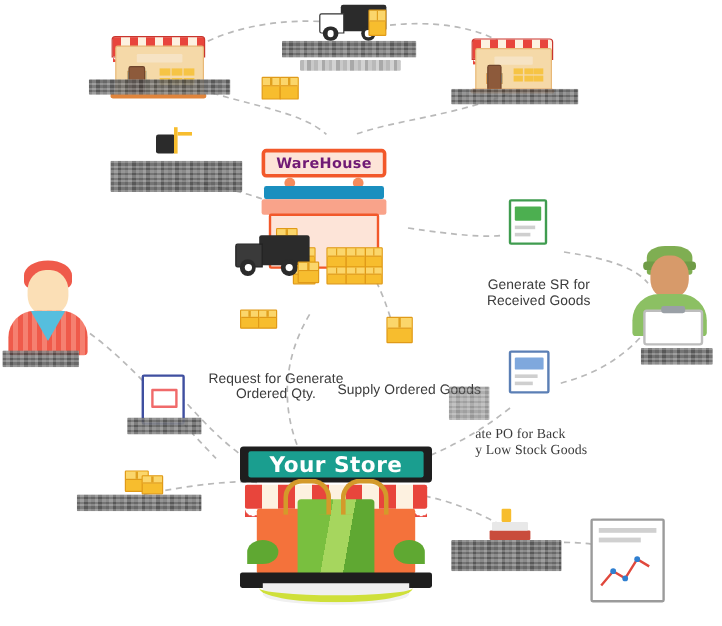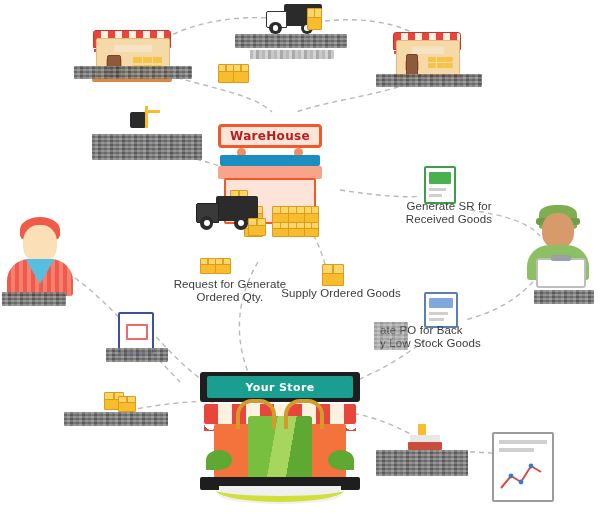--- a/index.html
+++ b/index.html
@@ -16,20 +16,21 @@
 
   
   .label{
     position:absolute;
     font-size:11.5px;
     color:#3b3b3b;
     text-align:center;
     line-height:13px;
     letter-spacing:.1px;
     white-space:pre-line;
+    margin-top:32px;
   }
   
   .redacted{
     position:absolute;
     background:
       repeating-linear-gradient(90deg,#5d5d5d 0 3px,#7a7a7a 3px 6px,#4a4a4a 6px 9px,#6e6e6e 9px 12px),
       repeating-linear-gradient(0deg,rgba(255,255,255,.18) 0 2px,rgba(0,0,0,.10) 2px 4px);
     background-blend-mode:overlay;
     opacity:.88;
     filter:blur(.6px);
@@ -81,21 +82,21 @@
   .truck .cargo{position:absolute;left:32%;top:0;width:68%;height:74%;background:#2b2b2b;border-radius:2px;}
   .truck .wheel{position:absolute;bottom:0;width:22%;padding-top:22%;background:#2b2b2b;border-radius:50%;}
   .truck .wheel:after{content:"";position:absolute;left:28%;top:28%;width:44%;height:44%;background:#fff;border-radius:50%;}
   .truck .w1{left:6%;}.truck .w2{left:62%;}
 
   
   .warehouse{position:absolute;}
   .wh-sign{position:absolute;left:0;top:0;width:100%;height:24px;background:#fde4d8;
     border:3px solid #f2582a;border-radius:4px;box-sizing:border-box;
     display:flex;align-items:center;justify-content:center;}
-  .wh-sign span{color:#b91c1c;font-weight:bold;font-size:12px;letter-spacing:.3px;
+  .wh-sign span{color:#701a75;font-weight:bold;font-size:12px;letter-spacing:.3px;
     font-family:"DejaVu Sans",sans-serif;}
   .wh-legs{position:absolute;left:18%;top:24px;width:64%;height:8px;}
   .wh-legs i{position:absolute;top:0;width:9px;height:9px;background:#f68b5c;border-radius:50%;}
   .wh-legs i:nth-child(1){left:0;}.wh-legs i:nth-child(2){right:0;}
   .wh-band{position:absolute;left:2px;right:2px;top:31px;height:11px;background:#1a8fbf;border-radius:2px;}
   .wh-roof{position:absolute;left:0;right:0;top:42px;height:13px;background:#f9a38a;border-radius:2px;}
   .wh-body{position:absolute;left:6px;right:6px;top:54px;bottom:0;background:#fde4d8;
     border:2px solid #f2582a;border-radius:2px;box-sizing:border-box;}
 
   
@@ -114,21 +115,21 @@
   
   .clip{position:absolute;background:#fff;border:2px solid #bdbdbd;border-radius:3px;}
   .clip:before{content:"";position:absolute;left:28%;top:-5px;width:44%;height:6px;background:#9aa0a6;border-radius:2px;}
 
   
   .store{position:absolute;}
   .store-sign{position:absolute;left:0;top:0;width:100%;height:30px;background:#1e1e1e;border-radius:3px;
     display:flex;align-items:center;justify-content:center;}
   .store-sign i{display:block;width:calc(100% - 14px);height:22px;background:#1a9e8f;border-radius:2px;
     display:flex;align-items:center;justify-content:center;font-style:normal;
-    color:#fff;font-weight:bold;font-size:11px;font-family:"DejaVu Sans",sans-serif;letter-spacing:.4px;}
+    color:#fff;font-weight:bold;font-size:18px;font-family:"DejaVu Sans",sans-serif;letter-spacing:.4px;}
   .store-awn{position:absolute;left:4px;right:4px;top:32px;height:20px;
     background:repeating-linear-gradient(90deg,#e8453c 0 14px,#fdf1e0 14px 28px);border-radius:2px;}
   .store-awn:after{content:"";position:absolute;left:0;right:0;bottom:-7px;height:8px;
     background:repeating-linear-gradient(90deg,#e8453c 0 14px,#fdf1e0 14px 28px);
     -webkit-mask-image:radial-gradient(circle 7px at 7px 0,transparent 98%,#000 100%);
     mask-image:radial-gradient(circle 7px at 7px 0,transparent 98%,#000 100%);
     -webkit-mask-size:14px 8px;mask-size:14px 8px;}
   .store-body{position:absolute;left:14px;right:14px;top:52px;bottom:26px;background:#f4723b;border-radius:2px;}
   .store-floor{position:absolute;left:0;right:0;bottom:14px;height:13px;background:#1e1e1e;border-radius:2px;}
   .store-plate{position:absolute;left:12%;right:12%;bottom:0;height:18px;background:#f0f0f0;border-radius:0 0 50% 50%;}
@@ -272,21 +273,21 @@
 Ordered Qty.</div>
 
   <div class="carton" style="left:322px;top:264px;width:20px;height:20px;"></div>
   <div class="label" style="left:278px;top:287px;width:126px;text-align:center;">Supply Ordered Goods</div>
 
   <div class="doc" style="left:424px;top:292px;width:30px;height:32px;border-color:#5b7fb5;">
     <div style="position:absolute;left:3px;top:4px;right:3px;height:10px;background:#7fa8dd;border-radius:1px;"></div>
     <div style="position:absolute;left:3px;top:18px;right:8px;height:3px;background:#cfcfcf;"></div>
     <div style="position:absolute;left:3px;top:24px;right:12px;height:3px;background:#cfcfcf;"></div>
   </div>
-  <div class="label" style="left:380px;top:324px;width:128px;text-align:left;">ate PO for Back
+  <div class="label" style="left:396px;top:324px;width:128px;text-align:left;font-family:Liberation Serif, serif;">ate PO for Back
 y Low Stock Goods</div>
   <div class="redacted" style="left:374px;top:322px;width:34px;height:28px;opacity:.55;"></div>
 
   <div class="doc" style="left:118px;top:312px;width:32px;height:38px;border-color:#3f4fa0;">
     <div style="position:absolute;left:6px;top:10px;width:18px;height:12px;border:2px solid #f06a6a;border-radius:1px;"></div>
   </div>
   <div class="redacted" style="left:106px;top:348px;width:62px;height:14px;"></div>
 
   <div class="carton" style="left:104px;top:392px;width:18px;height:16px;"></div>
   <div class="carton" style="left:118px;top:396px;width:16px;height:14px;"></div>

